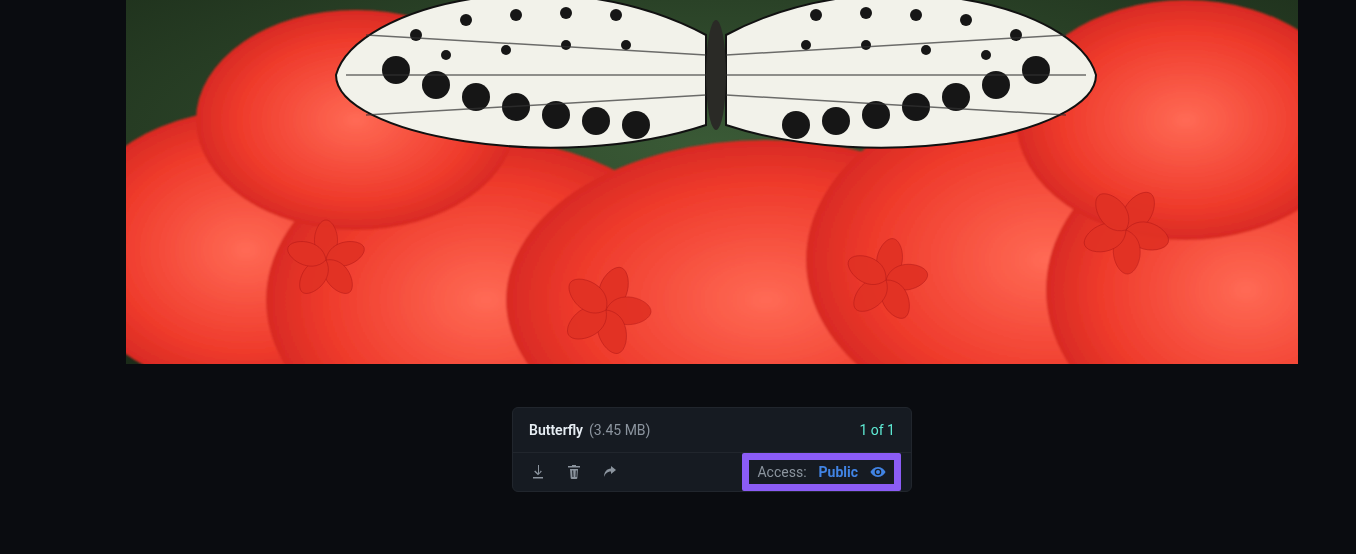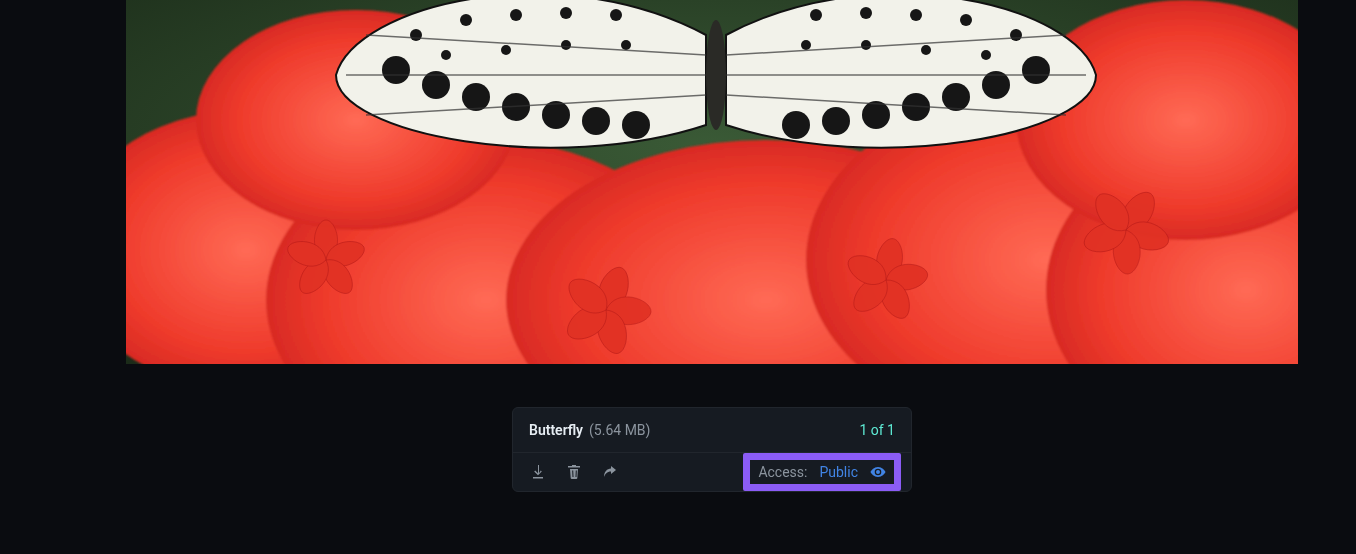--- a/index.html
+++ b/index.html
@@ -100,20 +100,21 @@
     box-sizing: border-box;
   }
   .access-label {
     font-size: 14px;
     color: #8b949e;
   }
   .access-value {
     font-size: 14px;
     color: #4184e4;
     cursor: pointer;
+    font-weight: bold;
   }
   .access-eye {
     color: #4184e4;
     display: inline-flex;
     align-items: center;
   }
   .access-eye svg { width: 16px; height: 16px; fill: currentColor; }
 </style>
 </head>
 <body>
@@ -229,21 +230,21 @@
       </g>
 
       <ellipse cx="0" cy="60" rx="10" ry="55" fill="#2a2a26"></ellipse>
     </g>
   </svg>
 </div>
 
 <div class="info-card">
   <div class="row-top">
     <span class="title">Butterfly</span>
-    <span class="size">(5.64 MB)</span>
+    <span class="size">(3.45 MB)</span>
     <span class="spacer"></span>
     <span class="counter">1 of 1</span>
   </div>
   <div class="divider"></div>
   <div class="row-bottom">
 
     <span class="icon-btn" title="Download">
       <svg viewBox="0 0 16 16">
           <path d="M8 1v8.3L5.2 6.5l-1 1L8 11.3l3.8-3.8-1-1L9 9.3V1H8zM3 13h10v1.4H3z"></path>
         </svg>

